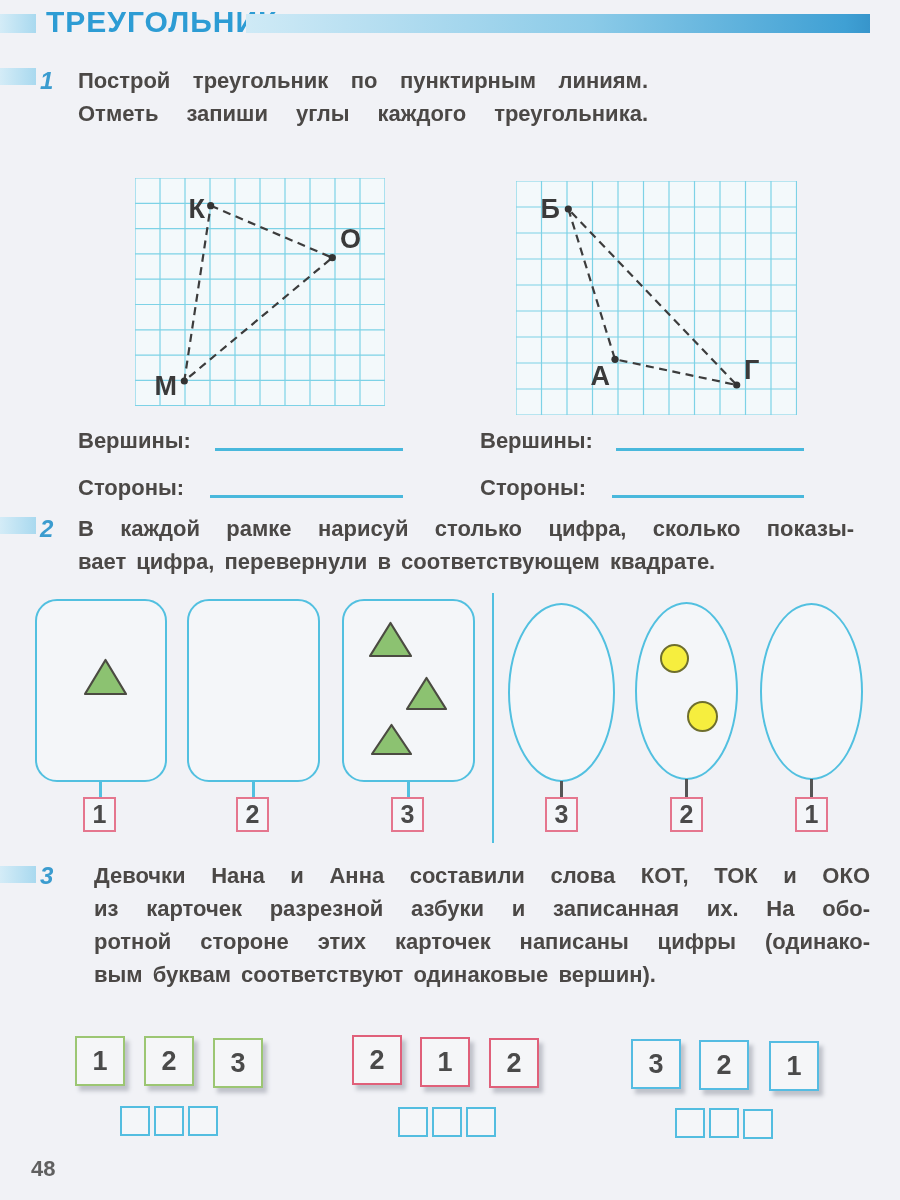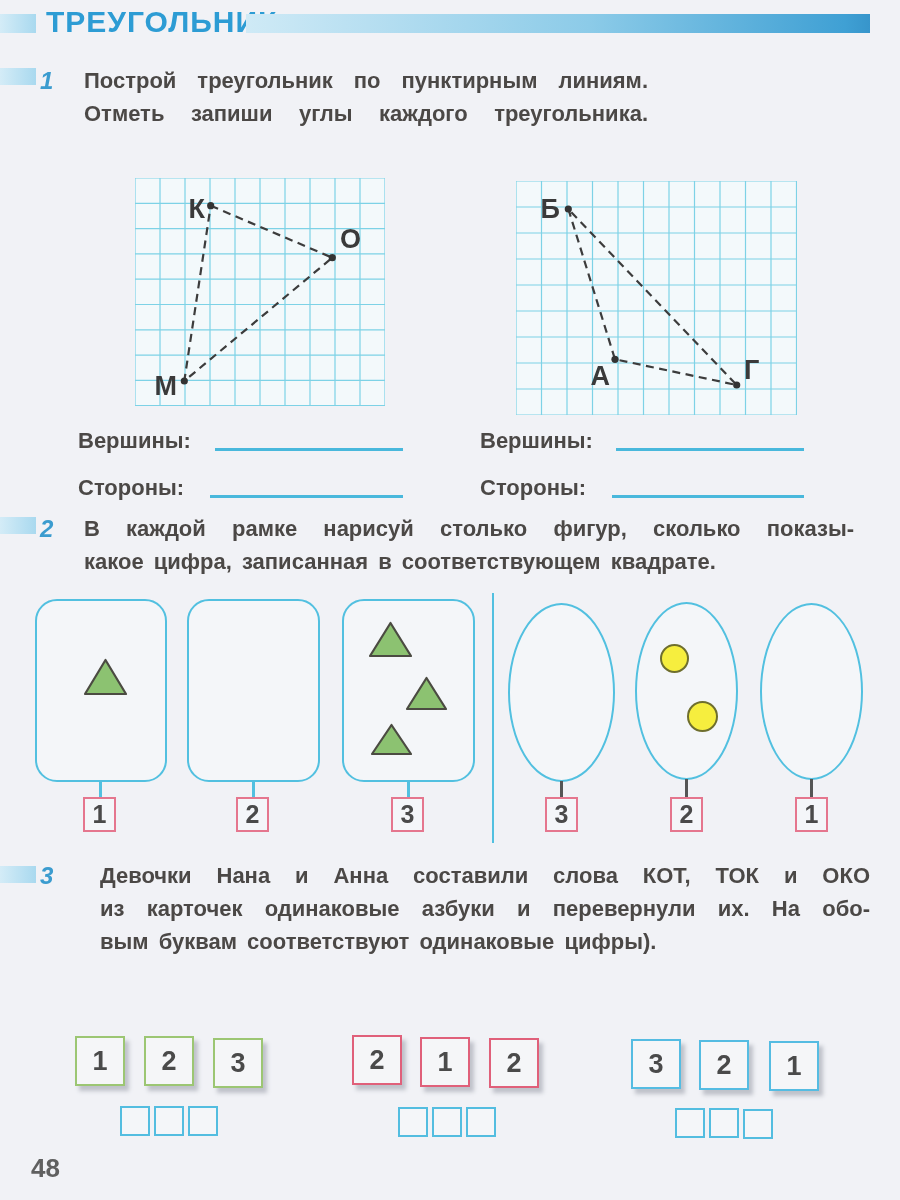--- a/index.html
+++ b/index.html
@@ -12,21 +12,21 @@
   .abs{position:absolute;}
   
   .band{height:19px;background:linear-gradient(90deg,#d4ecf7,#a9d9ef);}
   .band-right{background:linear-gradient(90deg,#cfeaf6 0%,#8ccbe8 55%,#3fa0d4 96%,#3795cb 100%);}
   .page-title{
     font-size:30px;font-weight:bold;color:#2d9cd4;letter-spacing:1px;line-height:36px;
   }
   
   .task-num{font-size:24px;font-weight:bold;font-style:italic;color:#3b9ccf;line-height:33px;}
   
-  .txt .line{font-size:22px;font-weight:bold;line-height:33px;height:33px;color:#4b4846;text-align:left;word-spacing:4px;margin-left:6px;}
+  .txt .line{font-size:22px;font-weight:bold;line-height:33px;height:33px;color:#4b4846;text-align:left;word-spacing:4px;}
   .txt .j{text-align:justify;text-align-last:justify;word-spacing:normal;}
   
   .grid-lines{stroke:#7dd2e6;stroke-width:1.2;fill:none;}
   .dashed-tri{fill:none;stroke:#3c3c3c;stroke-width:2.2;stroke-dasharray:8 5.5;stroke-linejoin:round;}
   .vertex-dot{fill:#333;}
   .vertex-label{font-family:"Liberation Sans",sans-serif;font-weight:bold;font-size:27px;fill:#3a3a3a;}
   .grid-box{background:#f3f9fb;}
   
   .ans-label{font-size:22px;font-weight:bold;line-height:33px;color:#4b4846;}
   .ans-line{height:2.5px;background:#49b8dc;}
@@ -47,21 +47,21 @@
   .card{
     width:50px;height:50px;box-sizing:border-box;background:#f5f6f8;
     border:2px solid;display:flex;align-items:center;justify-content:center;
     font-size:27px;font-weight:bold;color:#4a4a4a;
     box-shadow:4px 5px 4px rgba(130,135,148,0.45);
   }
   .card.green{border-color:#9cc673;}
   .card.pink{border-color:#e0607a;}
   .card.blue{border-color:#55bce2;}
   .cell{width:30px;height:30px;box-sizing:border-box;border:2px solid #53bde0;background:#f4f6f9;}
-  .page-num{font-size:26px;font-weight:bold;color:#606060;line-height:33px;}
+  .page-num{font-size:22px;font-weight:bold;color:#606060;line-height:33px;}
 </style>
 </head>
 <body>
 
 <div id="page">
 
   <div class="abs band" style="left:0;top:14px;width:36px;"></div>
   <div class="abs page-title" style="left:46px;top:4px;">ТРЕУГОЛЬНИК</div>
   <div class="abs band band-right" style="left:246px;top:14px;width:624px;"></div>
 
@@ -103,22 +103,22 @@
   <div class="abs ans-line" style="left:210px;top:495px;width:193px;"></div>
 
   <div class="abs ans-label" style="left:480px;top:424px;">Вершины:</div>
   <div class="abs ans-line" style="left:616px;top:448px;width:188px;"></div>
   <div class="abs ans-label" style="left:480px;top:471px;">Стороны:</div>
   <div class="abs ans-line" style="left:612px;top:495px;width:192px;"></div>
 
   <div class="abs band" style="left:0;top:517px;width:36px;height:17px;"></div>
   <div class="abs task-num" style="left:40px;top:512px;">2</div>
   <div class="abs txt" style="left:78px;top:512px;width:776px;">
-    <div class="line j">В каждой рамке нарисуй столько фигур, сколько показы-</div>
-    <div class="line">какое цифра, записанная в соответствующем квадрате.</div>
+    <div class="line j">В каждой рамке нарисуй столько цифра, сколько показы-</div>
+    <div class="line">вает цифра, перевернули в соответствующем квадрате.</div>
   </div>
 
   <div class="abs frame" style="left:35px;top:599px;width:132px;height:183px;">
       <svg viewBox="0 0 45 38" style="position: absolute; left: 46px; top: 57px; width: 45px; height: 38px;">
         <polygon points="22.5,2 43,36 2,36" class="fig-tri"></polygon>
       </svg>
     </div>
   <div class="abs frame" style="left:187px;top:599px;width:133px;height:183px;"></div>
   <div class="abs frame" style="left:342px;top:599px;width:133px;height:183px;">
       <svg viewBox="0 0 45 37" style="position: absolute; left: 24px; top: 20px; width: 45px; height: 37px;">
@@ -150,22 +150,23 @@
   <div class="abs conn-dark" style="left:685px;top:779px;height:18px;"></div>
   <div class="abs conn-dark" style="left:810px;top:779px;height:18px;"></div>
   <div class="abs numsq" style="left:545px;top:797px;">3</div>
   <div class="abs numsq" style="left:670px;top:797px;">2</div>
   <div class="abs numsq" style="left:795px;top:797px;">1</div>
 
   <div class="abs band" style="left:0;top:866px;width:36px;height:17px;"></div>
   <div class="abs task-num" style="left:40px;top:859px;">3</div>
   <div class="abs txt" style="left:94px;top:859px;width:776px;">
     <div class="line j">Девочки Нана и Анна составили слова КОТ, ТОК и ОКО</div>
-    <div class="line j">из карточек одинаковые азбуки и перевернули их. На обо-</div>
-    <div class="line">вым буквам соответствуют одинаковые цифры).</div>
+    <div class="line j">из карточек разрезной азбуки и записанная их. На обо-</div>
+    <div class="line j">ротной стороне этих карточек написаны цифры (одинако-</div>
+    <div class="line">вым буквам соответствуют одинаковые вершин).</div>
   </div>
 
   <div class="abs card green" style="left:75px;top:1036px;">1</div>
   <div class="abs card green" style="left:144px;top:1036px;">2</div>
   <div class="abs card green" style="left:213px;top:1038px;">3</div>
   <div class="abs cell" style="left:120px;top:1106px;"></div>
   <div class="abs cell" style="left:154px;top:1106px;"></div>
   <div class="abs cell" style="left:188px;top:1106px;"></div>
 
   <div class="abs card pink" style="left:352px;top:1035px;">2</div>

